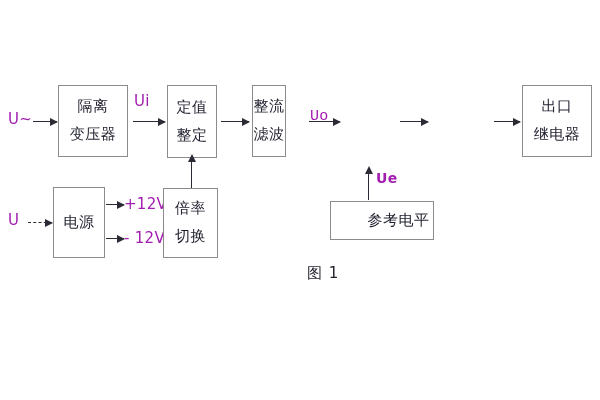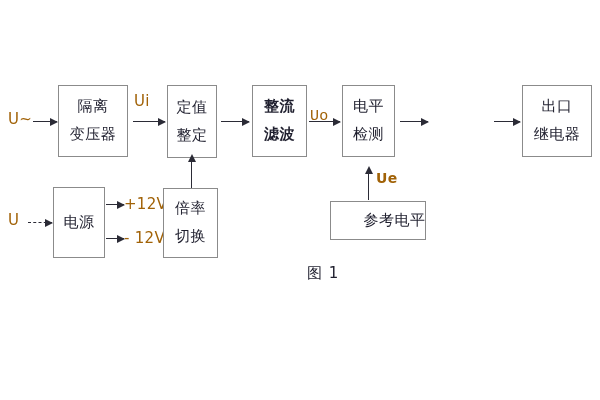--- a/index.html
+++ b/index.html
@@ -22,21 +22,21 @@
     justify-content:center;
     color:#1f1f2e;
     font-size:15px;
     line-height:1.85;
     letter-spacing:0.5px;
   }
   .box .ln{display:block;white-space:nowrap;}
 
   .lbl{
     position:absolute;
-    color:#a16207;
+    color:#a21caf;
     font-size:15px;
     white-space:nowrap;
     letter-spacing:0.3px;
   }
   .lbl.small{font-size:14px;font-weight:bold;}
 
   
   .arrow-h{
     position:absolute;
     height:1px;
@@ -95,32 +95,28 @@
   <div class="lbl" style="left:134px;top:92px;">Ui</div>
   <div class="arrow-h" style="left:133px;top:121px;width:32px;"></div>
 
   <div class="box" style="left:167px;top:85px;width:50px;height:73px;">
     <span class="ln">定值</span>
     <span class="ln">整定</span>
   </div>
 
   <div class="arrow-h" style="left:221px;top:121px;width:28px;"></div>
 
-  <div class="box" style="left:252px;top:85px;width:55px;height:72px;font-weight:bold;">
+  <div class="box" style="left:252px;top:85px;width:34px;height:72px;">
     <span class="ln">整流</span>
     <span class="ln">滤波</span>
   </div>
 
   <div class="lbl" style="left:310px;top:108px;font-family:Liberation Mono, monospace;">Uo</div>
   <div class="arrow-h" style="left:309px;top:121px;width:31px;"></div>
 
-  <div class="box" style="left:342px;top:85px;width:53px;height:72px;">
-    <span class="ln">电平</span>
-    <span class="ln">检测</span>
-  </div>
 
   <div class="arrow-h" style="left:400px;top:121px;width:28px;"></div>
 
 
   <div class="arrow-h" style="left:494px;top:121px;width:26px;"></div>
 
   <div class="box" style="left:522px;top:85px;width:70px;height:72px;">
     <span class="ln">出口</span>
     <span class="ln">继电器</span>
   </div>
@@ -137,21 +133,21 @@
 
   <div class="arrow-h" style="left:106px;top:238px;width:18px;"></div>
   <div class="lbl" style="left:124px;top:229px;">- 12V</div>
 
   <div class="box" style="left:163px;top:188px;width:55px;height:70px;">
     <span class="ln">倍率</span>
     <span class="ln">切换</span>
   </div>
   <div class="arrow-v" style="left:191px;top:162px;height:26px;"></div>
 
-  <div class="box" style="left:330px;top:201px;width:96px;height:39px;padding-left:33px;">
+  <div class="box" style="left:330px;top:201px;width:104px;height:39px;padding-left:33px;">
     <span class="ln">参考电平</span>
   </div>
   <div class="arrow-v" style="left:368px;top:174px;height:26px;"></div>
   <div class="lbl small" style="left:376px;top:170px;">Ue</div>
 
   <div class="caption" style="left:307px;top:264px;">图 1</div>
 
 </div>
 
 </body></html>

